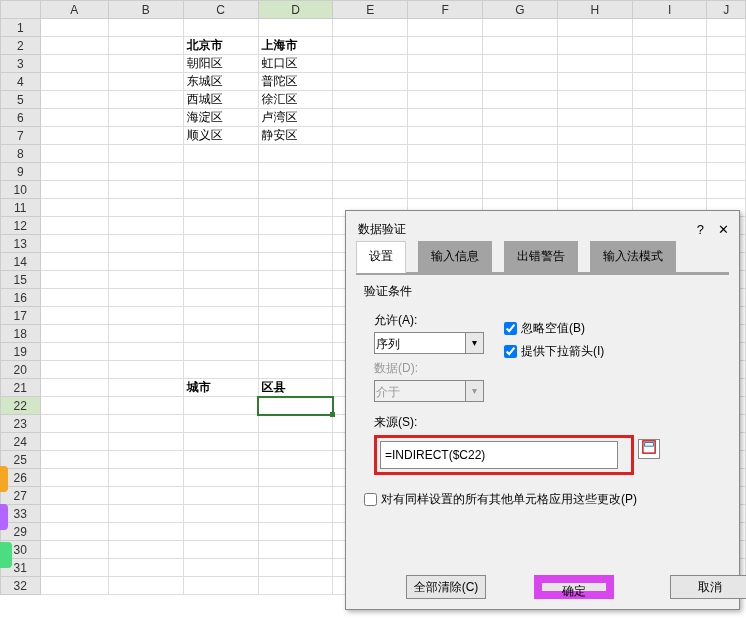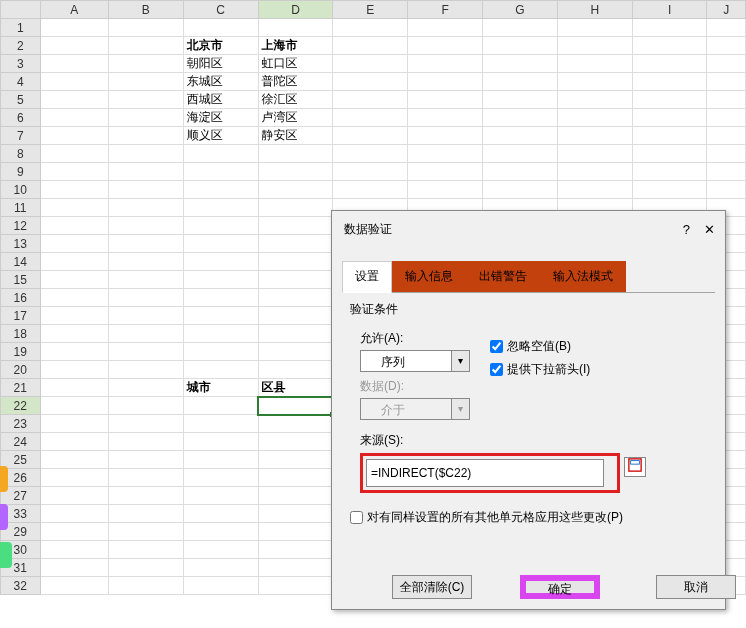--- a/index.html
+++ b/index.html
@@ -12,51 +12,51 @@
 .cell { border: 1px solid #ddd; height: 18px; padding: 0 3px; white-space: nowrap; }
 .bold { font-weight: bold; }
 .selcol { background: #d3e6c8; }
 .selrow { background: #d3e6c8; }
 .selcell { outline: 2px solid #2e7d32; outline-offset: -1px; position: relative; }
 .fillhandle { position: absolute; width: 5px; height: 5px; background: #2e7d32; right: -3px; bottom: -3px; }
 .tab-orange { position: absolute; left: 0; top: 466px; width: 8px; height: 26px; background: #f5a623; border-radius: 0 4px 4px 0; }
 .tab-purple { position: absolute; left: 0; top: 504px; width: 8px; height: 26px; background: #b266ff; border-radius: 0 4px 4px 0; }
 .tab-green { position: absolute; left: 0; top: 542px; width: 12px; height: 26px; background: #4ade80; border-radius: 0 4px 4px 0; }
 
-.dialog { position: absolute; left: 331px; top: 210px; width: 395px; height: 400px; background: #f0f0f0; border: 1px solid #888; box-shadow: 2px 2px 5px rgba(0,0,0,.3); }
+.dialog { position: absolute; left: 345px; top: 210px; width: 395px; height: 400px; background: #f0f0f0; border: 1px solid #888; box-shadow: 2px 2px 5px rgba(0,0,0,.3); }
 .dlg-title { display: flex; justify-content: space-between; align-items: center; padding: 6px 10px 0 12px; height: 30px; }
 .dlg-title span { font-size: 12px; }
 .dlg-tr { display: flex; gap: 14px; }
 .dlg-tr span { font-size: 13px; cursor: pointer; }
-.tabs { display: flex; border-bottom: 1px solid #a3a3a3; margin: 20px 10px 0 10px; }
-.tab { padding: 6px 12px; background: #c2410c; border: 1px solid transparent; cursor: pointer; }
+.tabs { display: flex; border-bottom: 3px solid #a3a3a3; margin: 0 10px 0 10px; gap: 12px; }
+.tab { padding: 6px 12px; background: #a3a3a3; border: 1px solid transparent; cursor: pointer; }
 .tab.active { background: #fff; border: 1px solid #ccc; border-bottom: 1px solid #fff; margin-bottom: -1px; }
 .dlg-body { padding: 8px 18px; }
 .sec-label { font-size: 12px; margin-bottom: 6px; }
 .field { margin: 6px 0 4px 10px; }
 .fld-lbl { display: block; font-size: 12px; margin-bottom: 3px; }
 .fld-lbl.disabled { color: #999; }
 .row { display: flex; align-items: flex-start; gap: 20px; }
 .sel { display: inline-block; width: 110px; height: 22px; border: 1px solid #888; background: #fff; position: relative; }
 .sel.disabled { background: #f0f0f0; color: #999; }
-.sel .txt { padding: 3px 20px; display: inline-block; }
+.sel .txt { padding: 3px 1px; display: inline-block; }
 .sel .arrow { position: absolute; right: 0; top: 0; width: 18px; height: 20px; border-left: 1px solid #888; background: #e8e8e8; text-align: center; line-height: 20px; font-size: 10px; }
 .chk-col { display: flex; flex-direction: column; gap: 6px; padding-top: 14px; }
 .chk { display: flex; align-items: center; gap: 4px; font-size: 12px; }
 .chk input { width: 13px; height: 13px; }
 .src-wrap { position: relative; margin-top: 4px; }
 .src-box { border: 3px solid #e02020; padding: 3px; width: 260px; }
 .src-in { width: 238px; height: 20px; border: 1px solid #888; padding: 13px 4px; font-size: 12px; }
 .refbtn { position: absolute; left: 264px; top: 4px; width: 22px; height: 20px; border: 1px solid #888; background: #fff; text-align: center; font-size: 10px; line-height: 18px; }
 .refbtn svg { width: 14px; height: 14px; }
 .chk-apply { margin-top: 16px; display: flex; align-items: center; gap: 4px; font-size: 12px; }
 .chk-apply input { width: 13px; height: 13px; }
 .dlg-btns { position: absolute; left: 0; right: 0; bottom: 0; padding: 10px 12px; display: flex; justify-content: space-between; background: #f0f0f0; }
 .btn { min-width: 80px; height: 24px; border: 1px solid #888; background: #e6e6e6; cursor: pointer; font-size: 12px; margin-left: 48px; }
-.btn.primary { border: 6px solid #d946ef; text-align: center; }
+.btn.primary { border: 8px solid #d946ef; text-align: center; }
 .btn-right { display: flex; gap: 8px; }
 </style>
 </head>
 <body>
 
 <table class="sheet">
   <tbody>
       <tr>
     <td class="colhdr rowhdr"></td>
     <td class="colhdr" style="width:64px">A</td>

